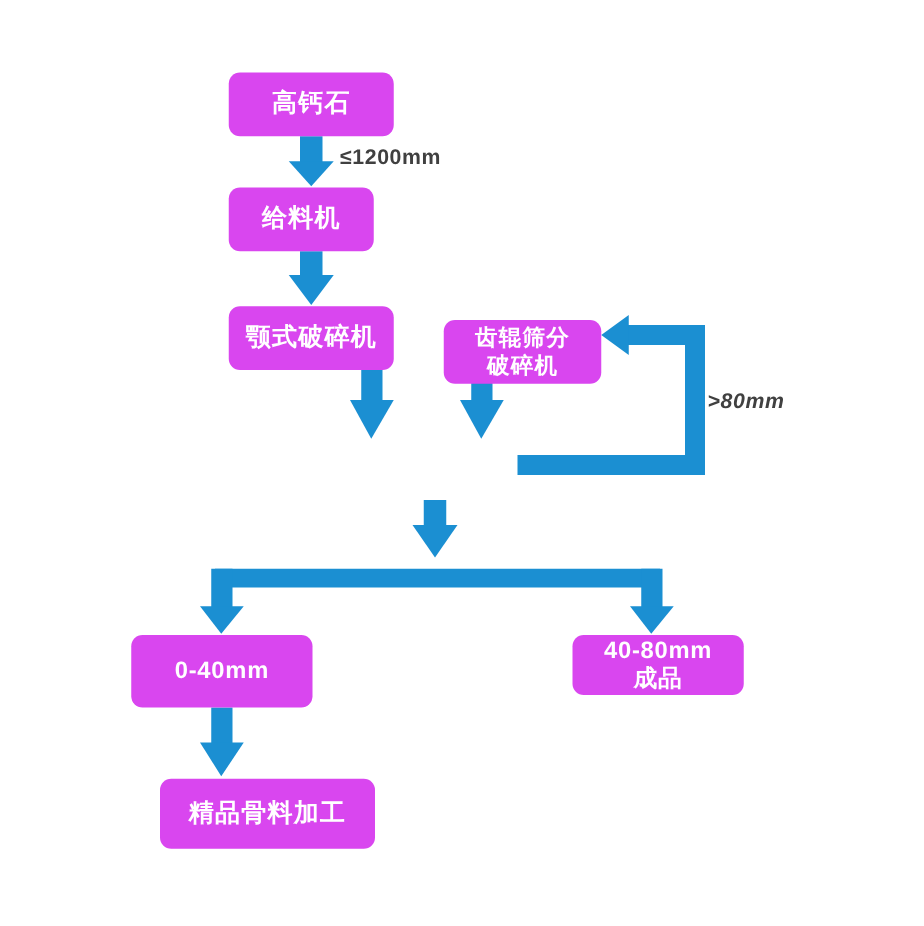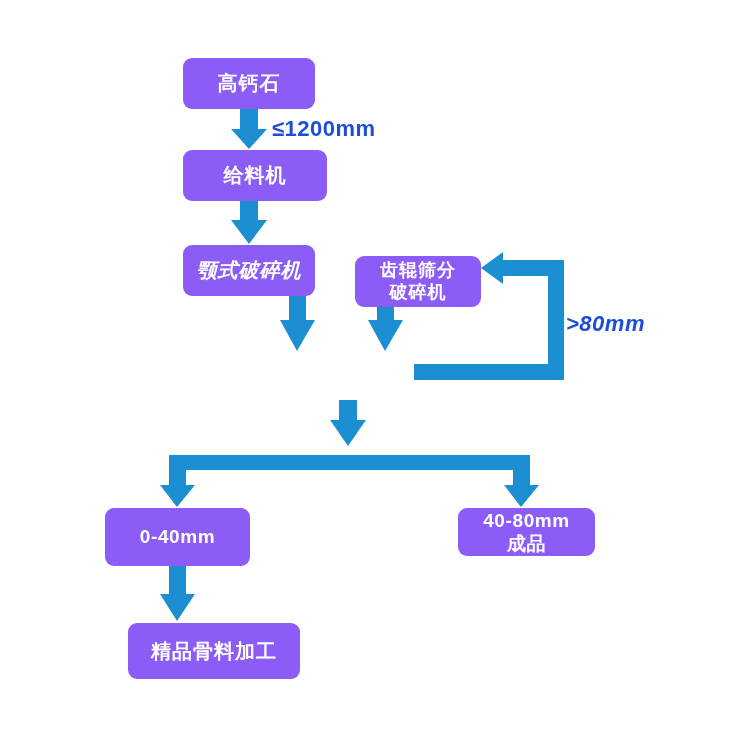--- a/index.html
+++ b/index.html
@@ -20,21 +20,21 @@
   #flow-svg {
     position: absolute;
     left: 0;
     top: 0;
     width: 739px;
     height: 741px;
   }
   .node {
     position: absolute;
     box-sizing: border-box;
-    background: #8b5cf6;
+    background: #d946ef;
     border-radius: 9px;
     color: #ffffff;
     display: flex;
     align-items: center;
     justify-content: center;
     text-align: center;
     font-weight: bold;
     line-height: 1.22;
     letter-spacing: 0.5px;
     z-index: 3;
@@ -43,22 +43,22 @@
     font-size: 20px;
     letter-spacing: 1px;
   }
   .node-lat {
     font-size: 19px;
     letter-spacing: 0.6px;
     justify-content: center;
   }
   .edge-label {
     position: absolute;
-    color: #1d4ed8;
-    font-size: 22px;
+    color: #404040;
+    font-size: 17px;
     font-weight: bold;
     letter-spacing: 0.5px;
     white-space: nowrap;
     z-index: 4;
   }
 </style>
 </head>
 <body>
 
 <div id="canvas">
@@ -112,25 +112,25 @@
         <rect x="169" y="566" width="17" height="30"></rect>
         <polygon points="160,594 195,594 177,621"></polygon>
       </g>
     </g>
   </svg>
 
   <div class="node node-cn" style="left:183px; top:58px; width:132px; height:51px;">
     <span>高钙石</span>
   </div>
 
-  <div class="node node-cn" style="left:183px; top:150px; width:144px; height:51px;font-family:Liberation Serif, serif;">
+  <div class="node node-cn" style="left:183px; top:150px; width:116px; height:51px;font-family:Liberation Serif, serif;">
     <span>给料机</span>
   </div>
 
-  <div class="node node-cn" style="left:183px; top:245px; width:132px; height:51px;font-style:italic;">
+  <div class="node node-cn" style="left:183px; top:245px; width:132px; height:51px;">
     <span>颚式破碎机</span>
   </div>
 
   <div class="node node-cn" style="left:355px; top:245px; width:126px; height:51px; font-size:18px; white-space:pre-line;margin-top:11px;">
     <span>齿辊筛分
 破碎机</span>
   </div>
 
 
   <div class="node node-lat" style="left:105px; top:508px; width:145px; height:58px;">

